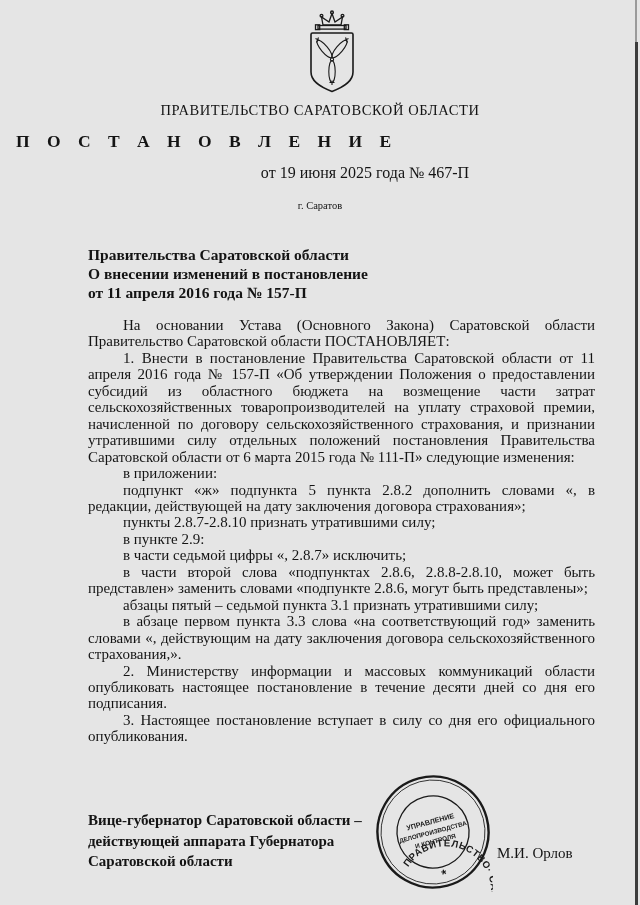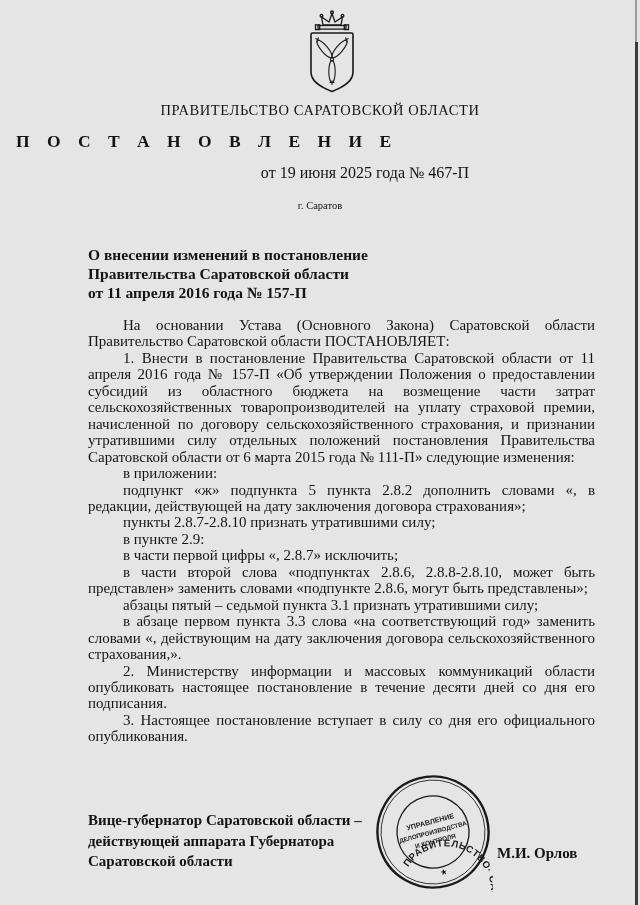--- a/index.html
+++ b/index.html
@@ -40,21 +40,21 @@
     font-size:15px;line-height:16.45px;text-align:justify;
   }
   .body-text p{margin:0;text-indent:35px;}
   
   .sig-position{
     position:absolute;left:88px;top:810px;width:320px;
     font-size:15px;font-weight:bold;line-height:20.5px;
   }
   .sig-name{
     position:absolute;left:497px;top:845px;width:100px;
-    font-size:15px;font-weight:bold;
+    font-size:15px;font-weight:normal;
   }
   .stamp{position:absolute;left:373px;top:772px;width:120px;height:120px;}
   .stamp svg{display:block;}
   
   .scan-edge-top{position:absolute;left:635px;top:0;width:2px;height:42px;background:#9a9a9a;}
   .scan-edge{position:absolute;left:635px;top:42px;width:3px;height:863px;background:#3c3c3c;}
 </style>
 </head>
 <body>
 
@@ -86,33 +86,33 @@
       </g>
     </svg>
   </div>
 
   <div class="org-name">ПРАВИТЕЛЬСТВО САРАТОВСКОЙ ОБЛАСТИ</div>
   <div class="doc-type">П О С Т А Н О В Л Е Н И Е</div>
   <div class="dateline">от 19 июня 2025 года № 467-П</div>
   <div class="place">г. Саратов</div>
 
   <div class="title">
+    <div>Правительства Саратовской области</div>
     <div>О внесении изменений в постановление</div>
-    <div>Правительства Саратовской области</div>
     <div>от 11 апреля 2016 года № 157-П</div>
   </div>
 
   <div class="body-text">
     <p>На основании Устава (Основного Закона) Саратовской области Правительство Саратовской области ПОСТАНОВЛЯЕТ:</p>
     <p>1. Внести в постановление Правительства Саратовской области от 11 апреля 2016 года № 157-П «Об утверждении Положения о предоставлении субсидий из областного бюджета на возмещение части затрат сельскохозяйственных товаропроизводителей на уплату страховой премии, начисленной по договору сельскохозяйственного страхования, и признании утратившими силу отдельных положений постановления Правительства Саратовской области от 6 марта 2015 года № 111-П» следующие изменения:</p>
     <p>в приложении:</p>
     <p>подпункт «ж» подпункта 5 пункта 2.8.2 дополнить словами «, в редакции, действующей на дату заключения договора страхования»;</p>
     <p>пункты 2.8.7-2.8.10 признать утратившими силу;</p>
     <p>в пункте 2.9:</p>
-    <p>в части первой цифры «, 2.8.7» исключить;</p>
+    <p>в части седьмой цифры «, 2.8.7» исключить;</p>
     <p>в части второй слова «подпунктах 2.8.6, 2.8.8-2.8.10, может быть представлен» заменить словами «подпункте 2.8.6, могут быть представлены»;</p>
     <p>абзацы пятый – седьмой пункта 3.1 признать утратившими силу;</p>
     <p>в абзаце первом пункта 3.3 слова «на соответствующий год» заменить словами «, действующим на дату заключения договора сельскохозяйственного страхования,».</p>
     <p>2. Министерству информации и массовых коммуникаций области опубликовать настоящее постановление в течение десяти дней со дня его подписания.</p>
     <p>3. Настоящее постановление вступает в силу со дня его официального опубликования.</p>
   </div>
 
   <div class="sig-position">
     <div>Вице-губернатор Саратовской области –</div>
     <div>действующей аппарата Губернатора</div>

